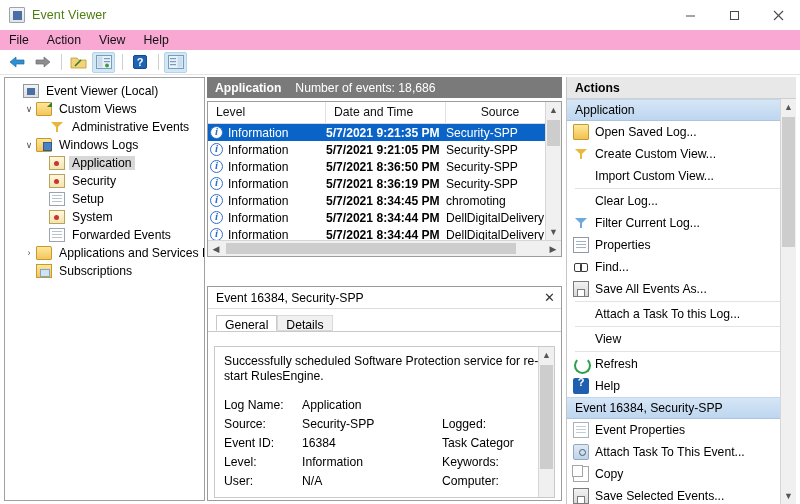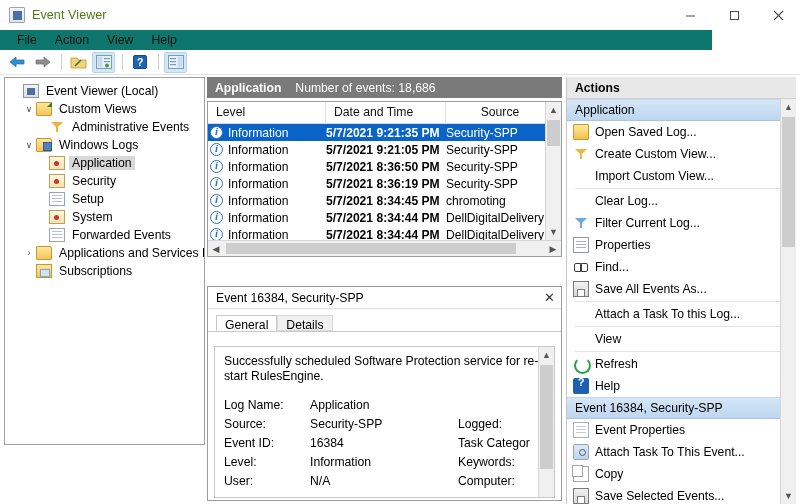--- a/index.html
+++ b/index.html
@@ -33,38 +33,38 @@
   .title-text { font-size: 12.5px; color: #4d7c0f; letter-spacing: .1px; }
   .winbtns { margin-left: auto; display: flex; height: 30px; }
   .winbtn {
     width: 44px; height: 30px; display:flex; align-items:center; justify-content:center;
     color: #4a4a4a;
   }
   .winbtn svg { display:block; }
 
   
   .menubar {
-    position: absolute; left: 0; top: 30px; width: 712px; height: 20px;
-    background: #0f766e; display:flex; align-items:center; padding-left: 8px;
+    position: absolute; left: 0; top: 30px; width: 800px; height: 20px;
+    background: #f9a8d4; display:flex; align-items:center; 
   }
   .menu-item { padding: 2px 9px; font-size: 12.3px; color: #111; }
 
   
   .toolbar {
     position: absolute; left: 0; top: 50px; width: 800px; height: 25px;
     background: #ffffff; display:flex; align-items:center; padding-left: 6px;
     border-bottom: 1px solid #e4e4e4;
   }
   .tb-btn { width: 23px; height: 21px; display:flex; align-items:center; justify-content:center; margin-right:2px;}
   .tb-sep { width: 1px; height: 16px; background:#cfcfcf; margin: 0 5px; }
   .tb-hl { background:#d4e7f5; border:1px solid #b2d3e8; border-radius:2px; }
 
   
   .tree-pane {
-    position: absolute; left: 4px; top: 77px; width: 201px; height: 368px;
+    position: absolute; left: 4px; top: 77px; width: 201px; height: 424px;
     background: #ffffff; border: 1px solid #a0a0a0; overflow: hidden;
   }
   .tree-inner { padding: 4px 0 0 0; }
   .tnode { display:flex; align-items:center; height: 18px; white-space: nowrap; font-size: 12.2px; }
   .tnode .exp { width: 14px; text-align:center; color:#4d4d4d; font-size: 9px; flex:0 0 14px; }
   .tnode .ico { width: 16px; height: 14px; flex: 0 0 16px; margin-right: 4px; position:relative; }
   .tnode .lbl { padding: 0 3px; }
   .tnode.sel .lbl { background: #d8d8d8; }
 
   
@@ -132,21 +132,21 @@
   .det-box { position:absolute; left:0; top:209px; width:355px; height:215px; border:1px solid #9c9c9c; background:#fff; overflow:hidden; }
   .det-title { height:22px; display:flex; align-items:center; padding:0 6px 0 8px; font-size:12.2px; border-bottom:1px solid #dcdcdc; }
   .det-title .x { margin-left:auto; font-size:13px; color:#333; }
   .det-tabs { display:flex; padding: 6px 0 0 8px; height:23px; border-bottom:1px solid #c9c9c9; background:#fff;}
   .dtab { font-size:12.2px; padding:2px 8px 3px 8px; border:1px solid transparent; }
   .dtab.on { background:#fff; border:1px solid #c9c9c9; border-bottom:1px solid #fff; position:relative; top:0px;}
   .dtab.off { background:#f1f1f1; border:1px solid #d9d9d9; }
   .det-body { position:absolute; left:6px; top:59px; right:6px; bottom:2px; border:1px solid #c9c9c9; background:#fff; overflow:hidden; }
   .msg { padding:7px 9px 0 9px; font-size:12.2px; line-height:15px; }
   .grid { margin:14px 0 0 9px; font-size:12.2px; }
-  .grow { display:flex; height:19px;gap:8px; }
+  .grow { display:flex; height:19px; }
   .grow .k { width:78px; }
   .grow .v { width:140px; }
   .grow .k2 { width:95px; }
 
   
   .act-pane { position:absolute; left:566px; top:77px; width:230px; height:427px; background:#fff; border-left:1px solid #c6c6c6;}
   .act-title { height:22px; background:#e8e8e8; display:flex; align-items:center; padding-left:8px; font-weight:bold; font-size:12.2px; border-bottom:1px solid #cfcfcf;}
   .act-group {
     height:22px; display:flex; align-items:center; padding:0 8px 0 8px; font-size:12.2px;
     background: linear-gradient(#d6e6f6,#bdd6ef); border-top:1px solid #c3d8ec; border-bottom:1px solid #a9c5e0;

